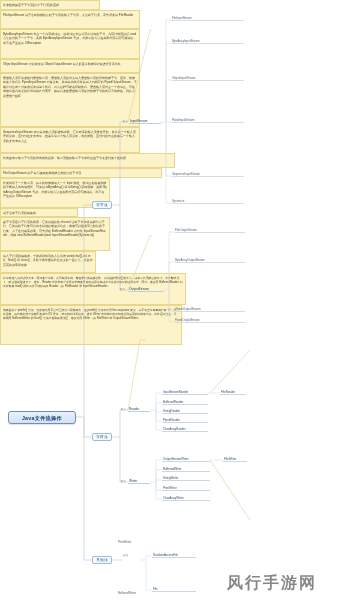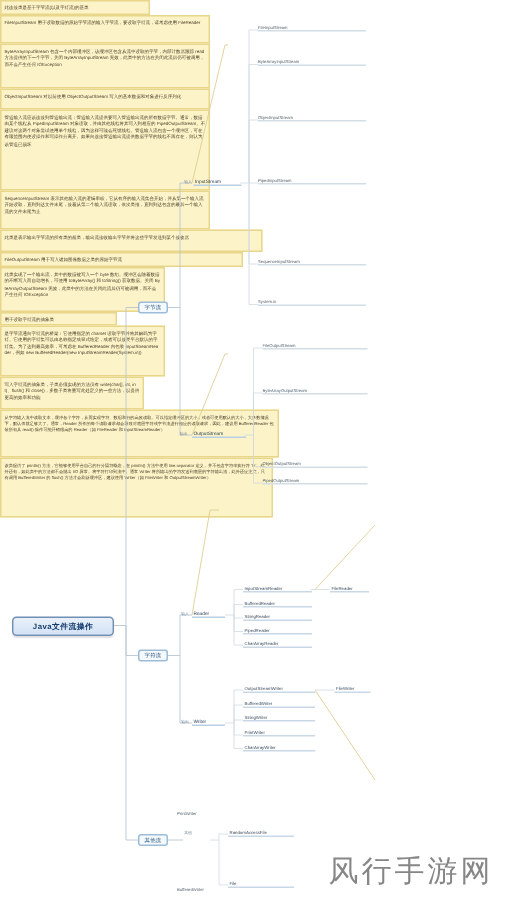--- a/index.html
+++ b/index.html
@@ -94,23 +94,23 @@
     font-size:2.8px;
     line-height:4.6px;
     height:4.8px;
     border-bottom:1px solid #d3dde6;
     white-space:nowrap;
     overflow:hidden;
   }
 
   .watermark{
     position:absolute;
-    right:8px;bottom:6px;
-    font-size:20px;
-    font-weight:normal;
+    right:20px;bottom:6px;
+    font-size:16px;
+    font-weight:bold;
     color:rgba(60,60,60,.62);
     letter-spacing:2px;
     font-family:"DejaVu Sans",sans-serif;
     white-space:nowrap;
     text-shadow:0 0 1px rgba(255,255,255,.6);
   }
 </style>
 </head>
 <body>
 

